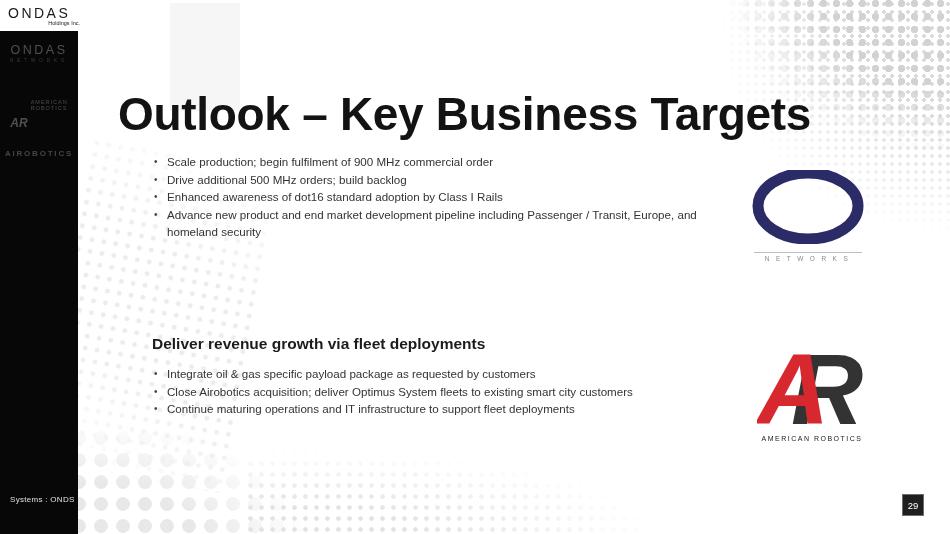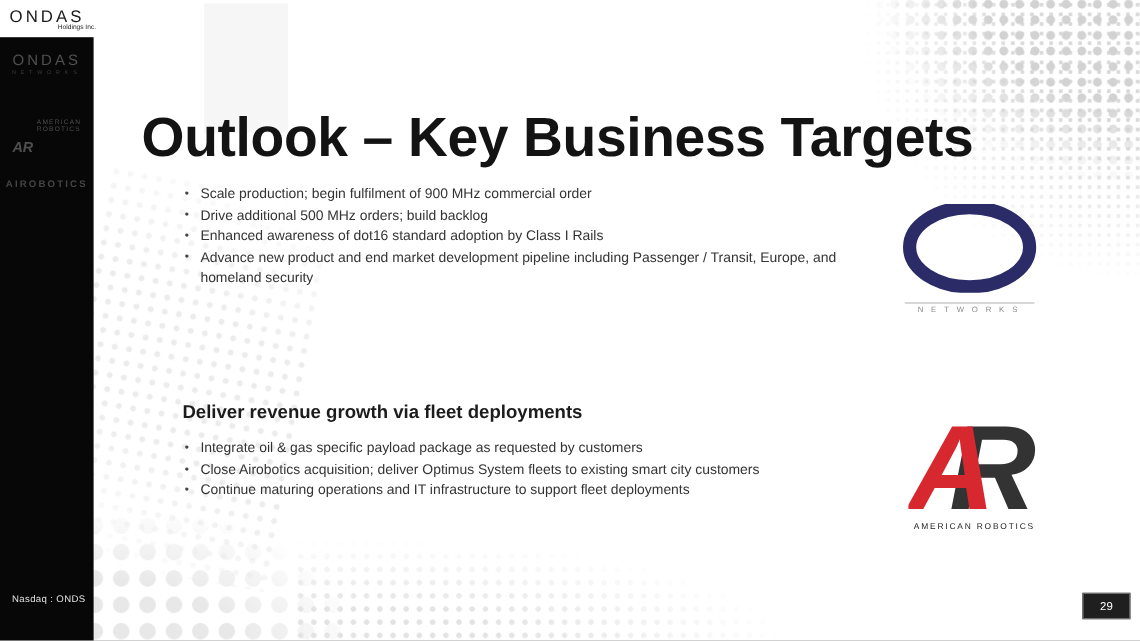--- a/index.html
+++ b/index.html
@@ -76,21 +76,21 @@
 
   
   .onet{position:absolute;left:750px;top:170px;width:116px;text-align:center;z-index:2;}
   .onet .wordmark{display:inline-block;width:108px;border-top:1px solid #bdbdbd;padding-top:2px;
     font-size:6.5px;letter-spacing:6.5px;color:#8a8a8a;text-indent:3px;white-space:nowrap;overflow:hidden;}
   .arlogo{position:absolute;left:756px;top:348px;width:112px;text-align:center;z-index:2;}
   .arlogo .wordmark{display:block;margin-top:3px;font-size:7px;letter-spacing:1.5px;
     color:#1a1a1a;white-space:nowrap;}
 
   
-  .page-badge{position:absolute;left:902px;top:494px;width:40px;height:22px;background:#1f1f1f;
+  .page-badge{position:absolute;left:902px;top:494px;width:22px;height:22px;background:#1f1f1f;
     border:1px solid #6e6e6e;box-sizing:border-box;color:#fff;font-size:9.5px;
     display:flex;align-items:center;justify-content:center;z-index:2;}
 </style>
 </head>
 <body>
 
 <div class="slide">
 
   <div class="ht ht-tr2"></div>
   <div class="ht ht-tr1"></div>
@@ -110,21 +110,21 @@
       <div class="l2">NETWORKS</div>
     </div>
     <div class="sb-ar">
       <span class="mark">AR</span>
       <span class="txt">
         <span>AMERICAN</span><br>
         <span>ROBOTICS</span>
       </span>
     </div>
     <div class="sb-airo">AIROBOTICS</div>
-    <div class="sb-ticker">Nasdaq : ONDS</div>
+    <div class="sb-ticker">Systems : ONDS</div>
   </aside>
 
   <h1 class="title">Outlook – Key Business Targets</h1>
 
   <section class="section s1">
     <ul>
       <li>Scale production; begin fulfilment of 900 MHz commercial order</li>
       <li>Drive additional 500 MHz orders; build backlog</li>
       <li>Enhanced awareness of dot16 standard adoption by Class I Rails</li>
       <li>Advance new product and end market development pipeline including Passenger / Transit, Europe, and homeland security</li>

